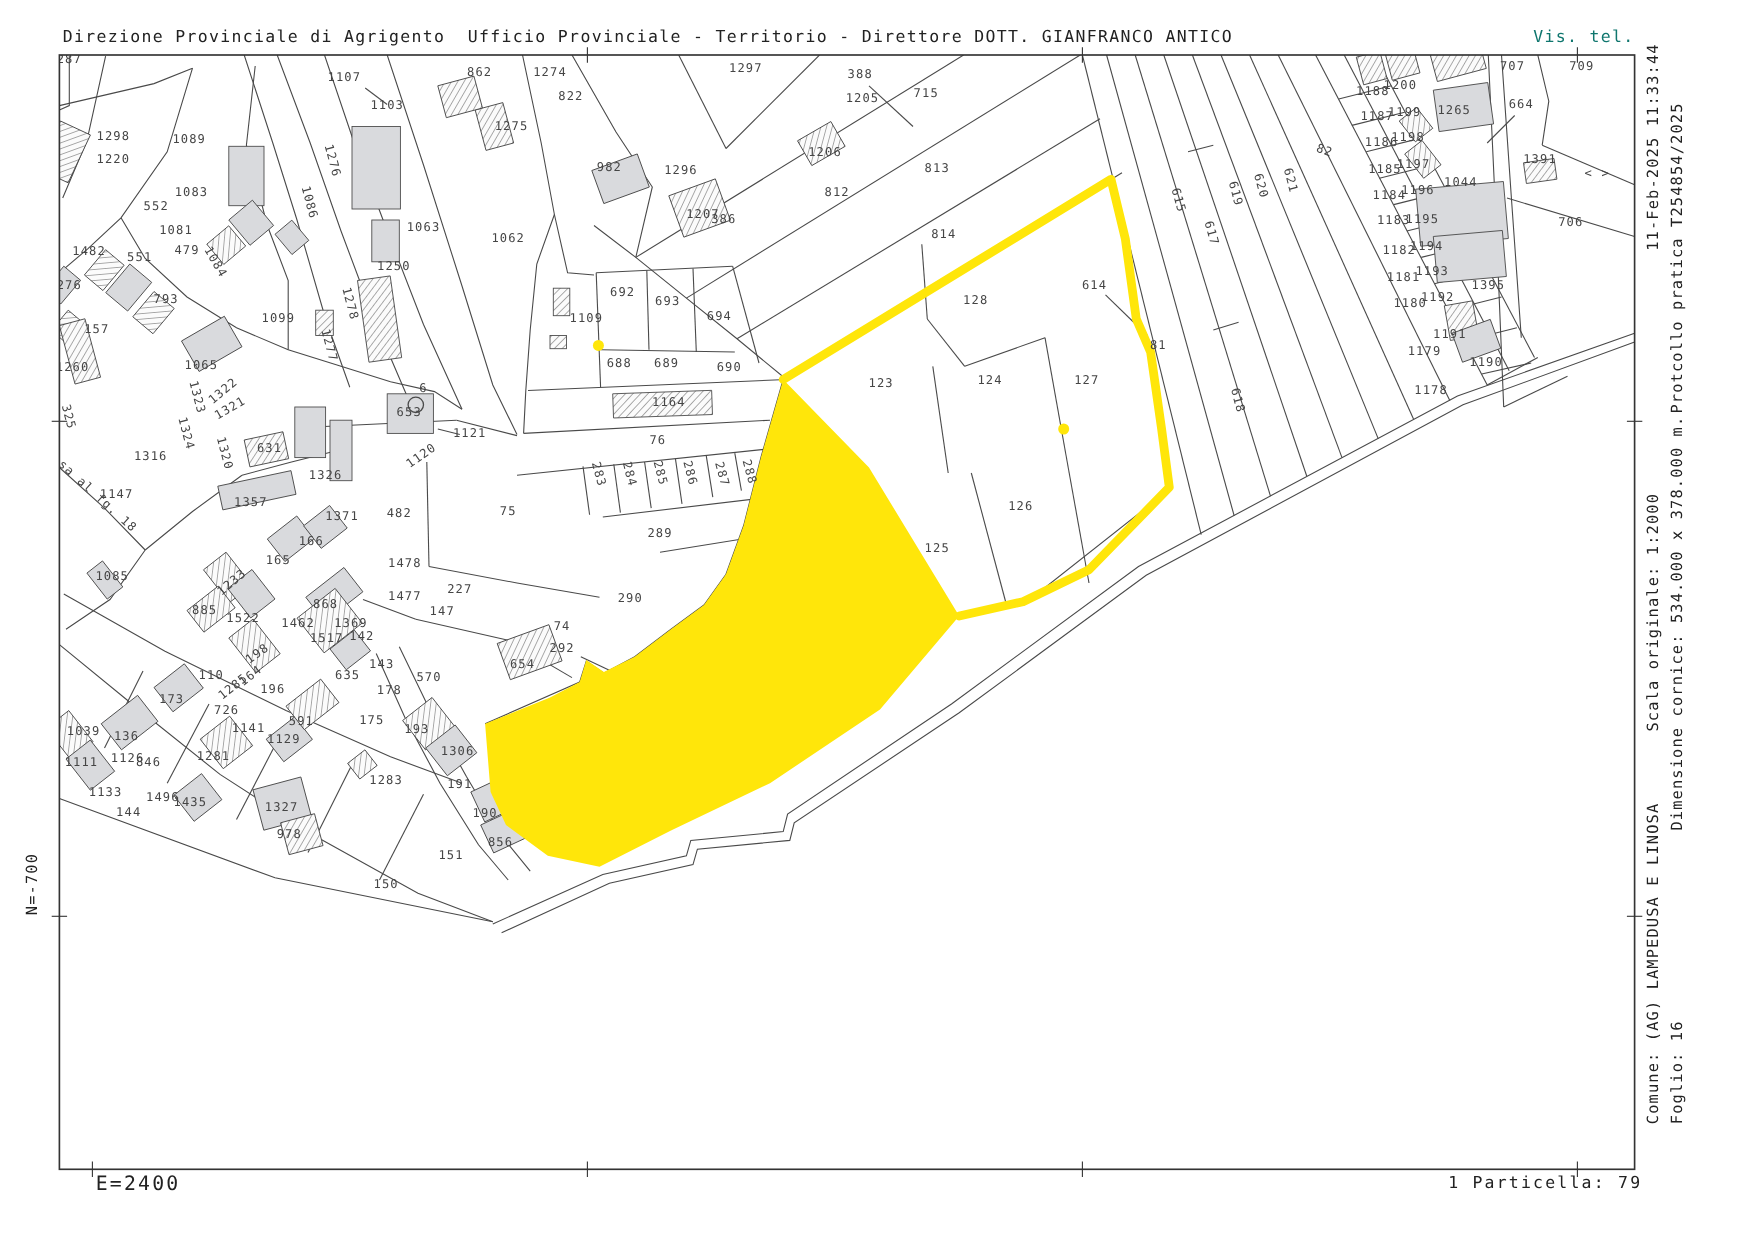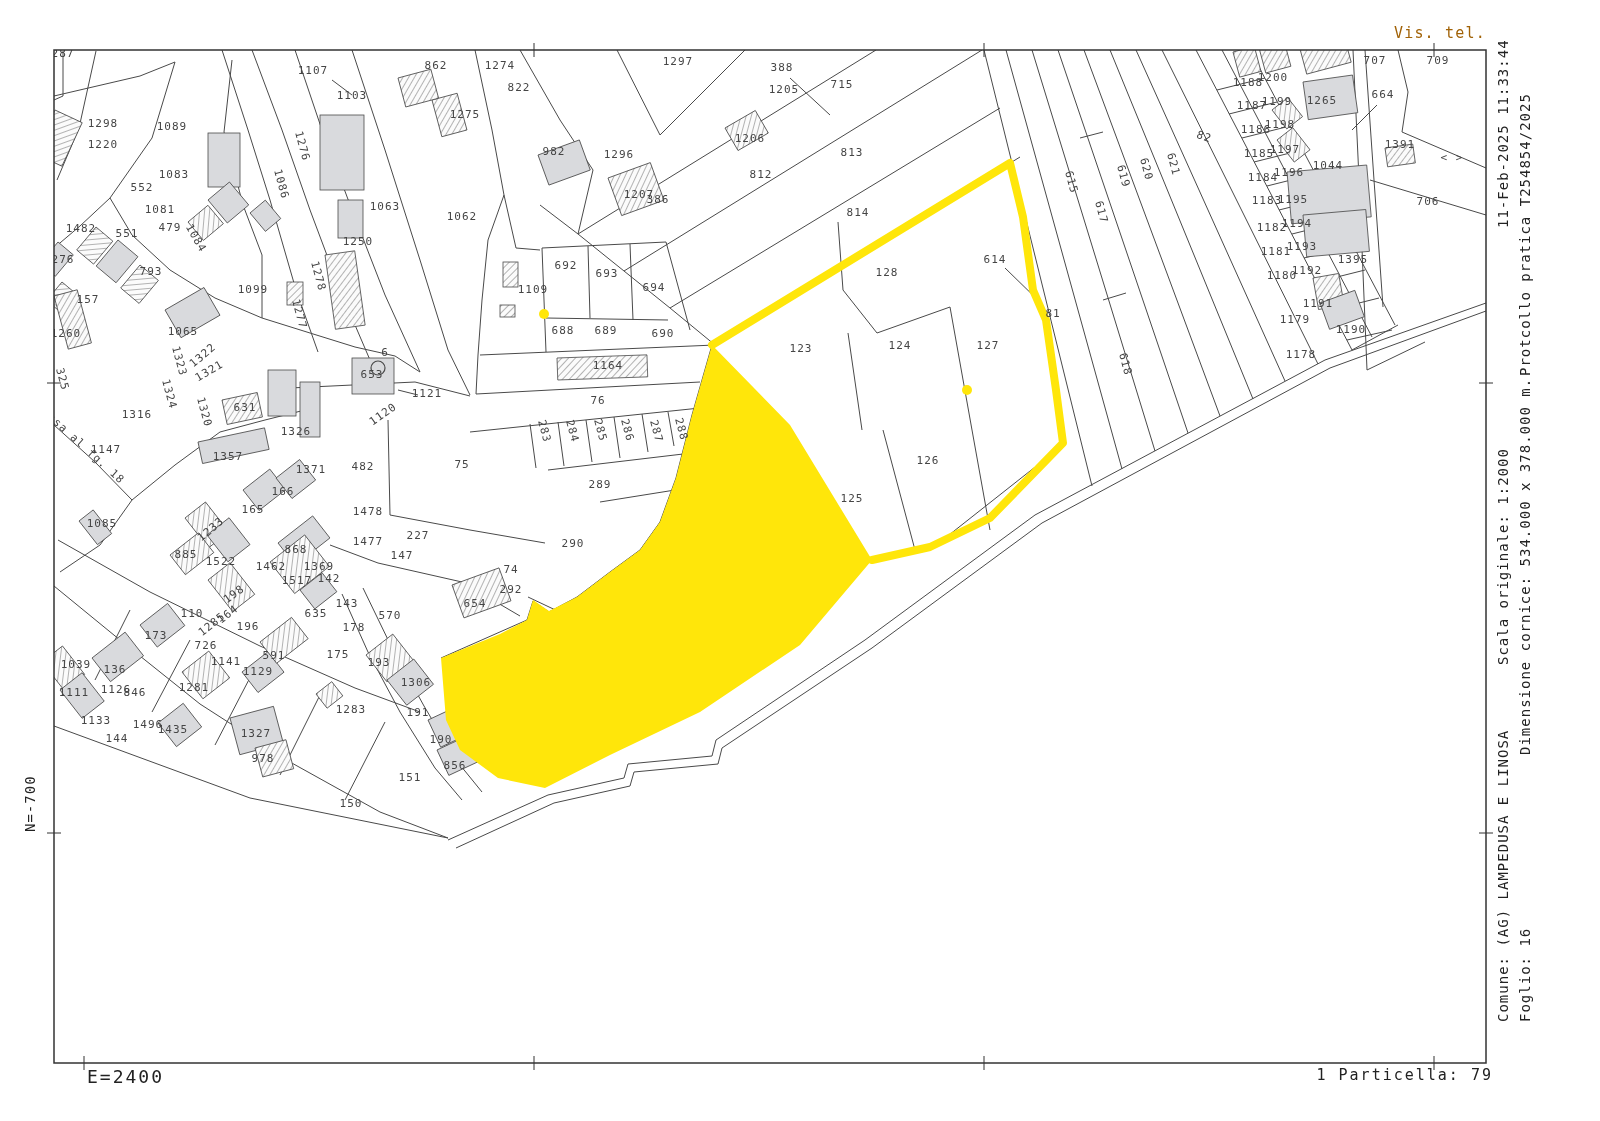--- a/index.html
+++ b/index.html
@@ -1,33 +1,34 @@
 <!DOCTYPE html>
 <html><head>
 <meta charset="utf-8">
 <style>
   html,body{margin:0;padding:0;background:#fff;}
   .page{position:relative;width:1600px;height:1121px;background:#ffffff;overflow:hidden;
         font-family:"DejaVu Sans Mono", monospace;color:#2b2b2b;}
   .hdr{position:absolute;top:24px;left:57px;font-size:15px;letter-spacing:1.2px;white-space:pre;color:#222;}
-  .hdr-r{position:absolute;top:24px;right:114px;font-size:15px;letter-spacing:1.2px;color:#a16207;}
+  .hdr-r{position:absolute;top:24px;right:114px;font-size:15px;letter-spacing:1.2px;color:#0f766e;}
   .ftr-l{position:absolute;top:1066px;left:87px;font-size:18px;letter-spacing:2px;color:#222;}
   .ftr-r{position:absolute;top:1066px;right:107px;font-size:15px;letter-spacing:2px;color:#222;}
   .vtxt{position:absolute;transform-origin:0 0;transform:rotate(-90deg);font-size:14px;
         letter-spacing:1px;white-space:pre;color:#222;}
   .nlab{left:22px;top:832px;}
   .rc1{left:1495px;} .rc2{left:1517px;}
   .rc1a{top:1022px;} .rc1b{top:665px;} .rc1c{top:228px;}
   .rc2a{top:1022px;} .rc2b{top:755px;} .rc2c{top:376px;}
   svg{position:absolute;left:0;top:0;}
 </style>
 </head>
 <body>
 
 <div class="page">
+  <div class="hdr">Direzione Provinciale di Agrigento  Ufficio Provinciale - Territorio - Direttore DOTT. GIANFRANCO ANTICO</div>
   <div class="hdr-r">Vis. tel.</div>
 
   <svg id="map" width="1600" height="1121" viewBox="0 0 1600 1121">
       <defs>
         <pattern id="hp" width="5" height="5" patternUnits="userSpaceOnUse" patternTransform="rotate(45)">
           <rect width="5" height="5" fill="#fbfbfb"></rect>
           <line x1="0" y1="0" x2="0" y2="5" stroke="#6a6a6a" stroke-width="1"></line>
         </pattern>
         <clipPath id="cf">
           <rect x="54" y="50" width="1432" height="1013"></rect>

